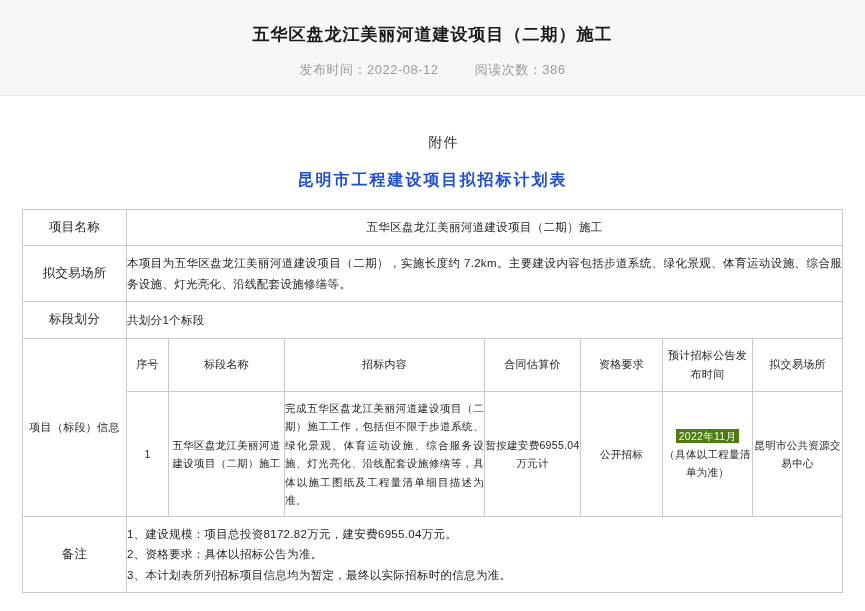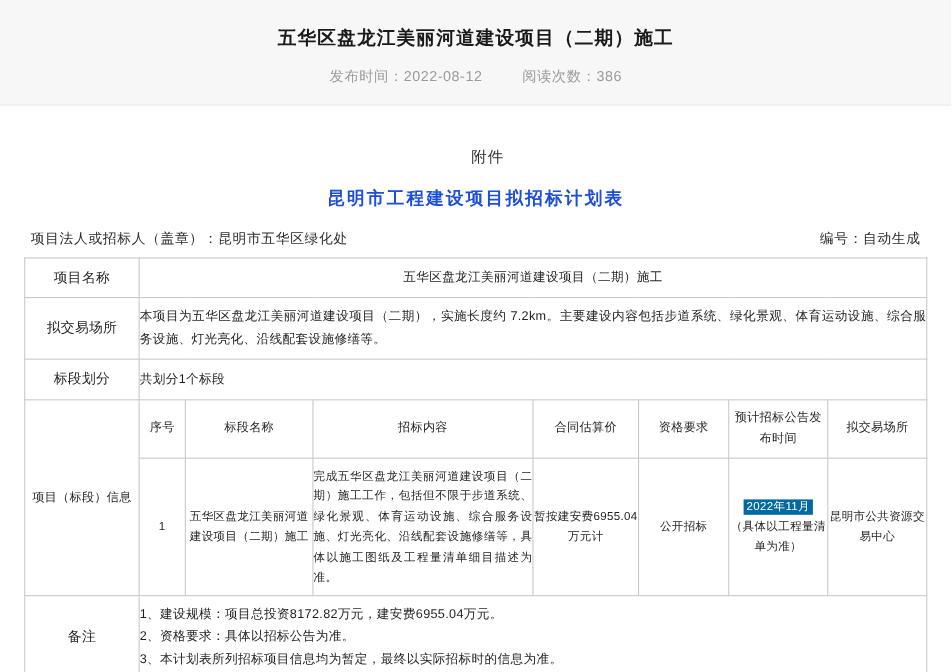--- a/index.html
+++ b/index.html
@@ -101,21 +101,21 @@
     text-align: center;
     font-size: 11px;
     line-height: 1.5;
     padding: 6px 4px;
   }
   .inner-cell {
     font-size: 10.5px;
     line-height: 1.7;
   }
   .hl {
-    background: #0369a1;
+    background: #4d7c0f;
     color: #ffffff;
     padding: 1px 3px;
   }
   .notes {
     font-size: 11.5px;
     line-height: 1.95;
     text-align: left;
   }
   
   .watermark {
@@ -170,24 +170,20 @@
       <span class="meta-item"><span>阅读次数：</span><span>386</span></span>
     </div>
   </div>
 
   <div class="content">
 
     <div class="attach-label">附件</div>
 
     <div class="sheet-title">昆明市工程建设项目拟招标计划表</div>
 
-    <div class="sub-line">
-      <div>项目法人或招标人（盖章）：昆明市五华区绿化处</div>
-      <div><span>编号：</span><span>自动生成</span></div>
-    </div>
 
     <table class="plan">
       <colgroup>
         <col style="width:104px">
         <col style="width:42px">
         <col style="width:116px">
         <col style="width:200px">
         <col style="width:96px">
         <col style="width:82px">
         <col style="width:90px">

